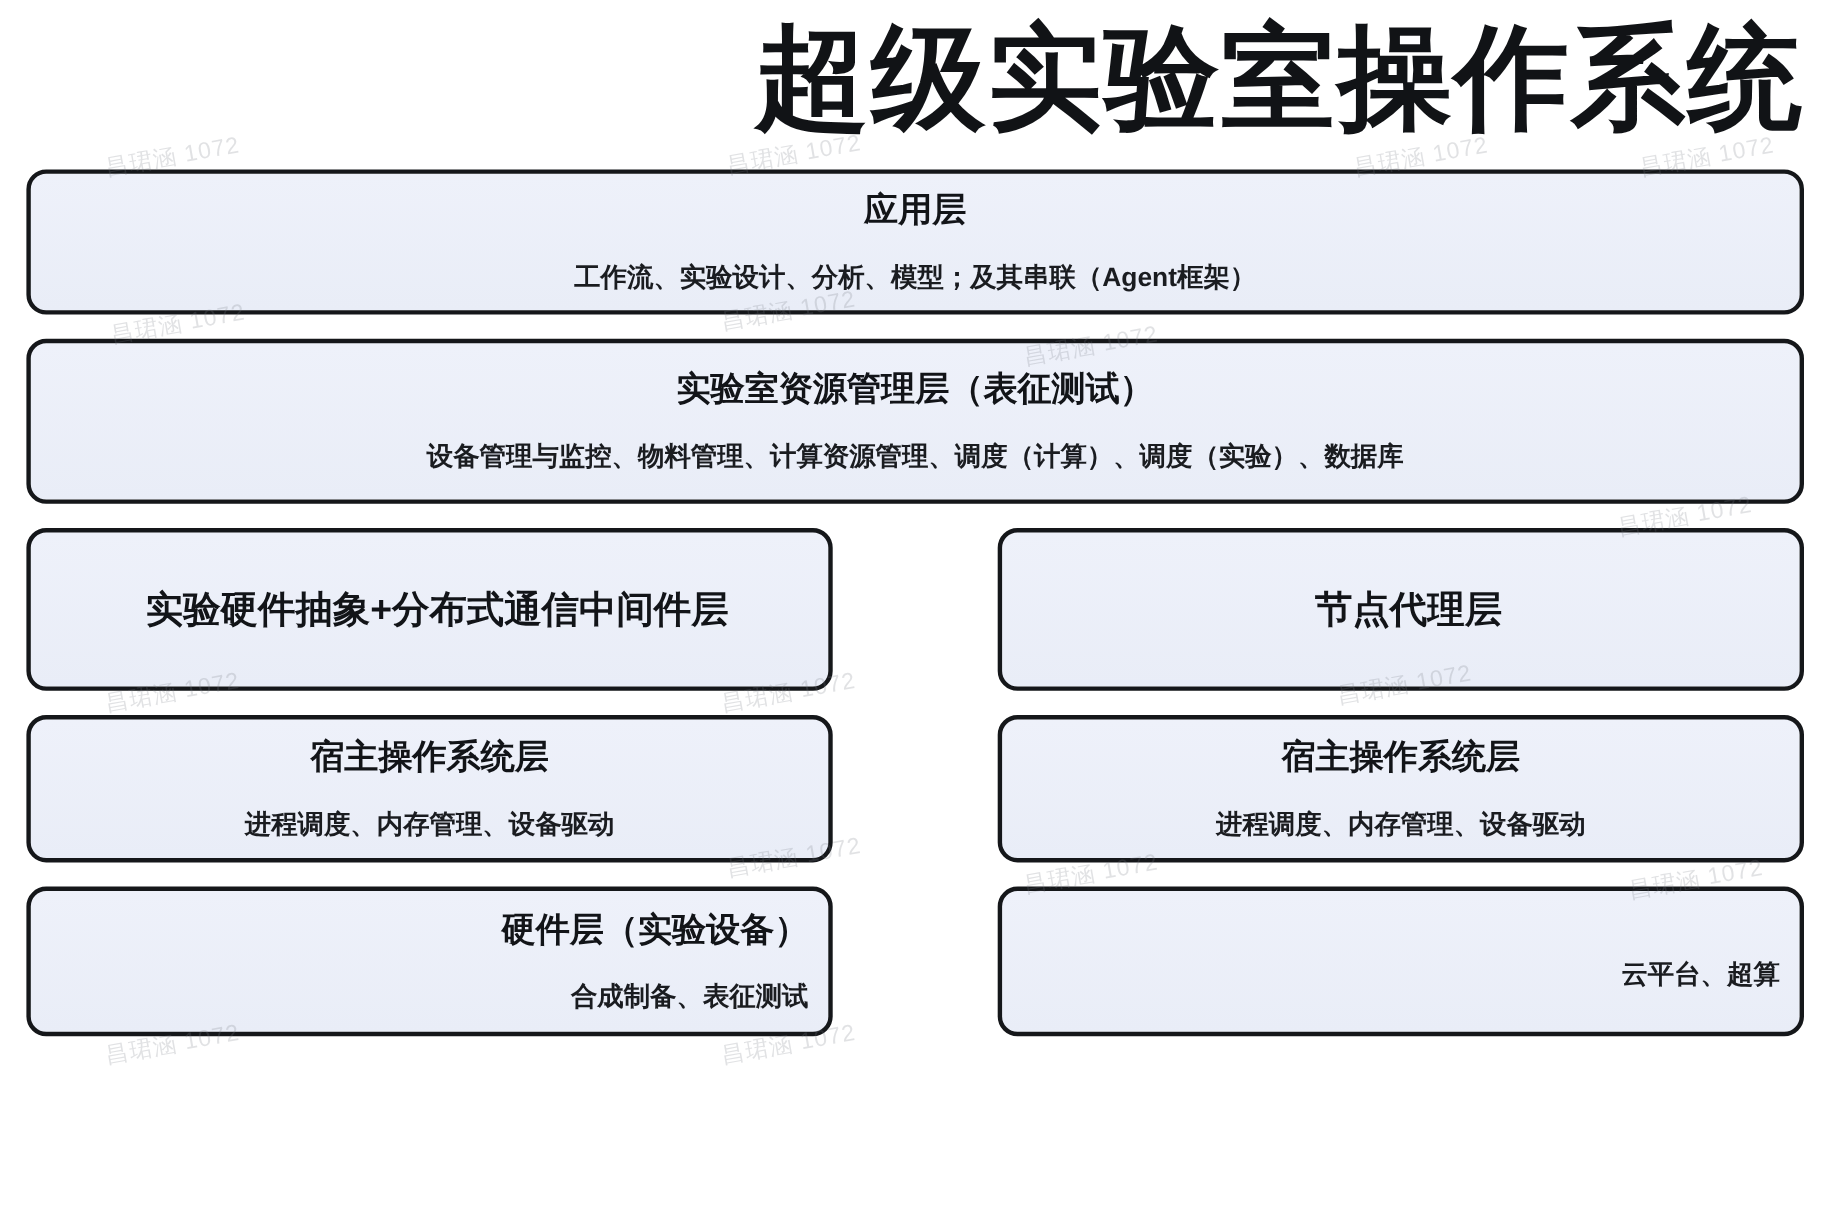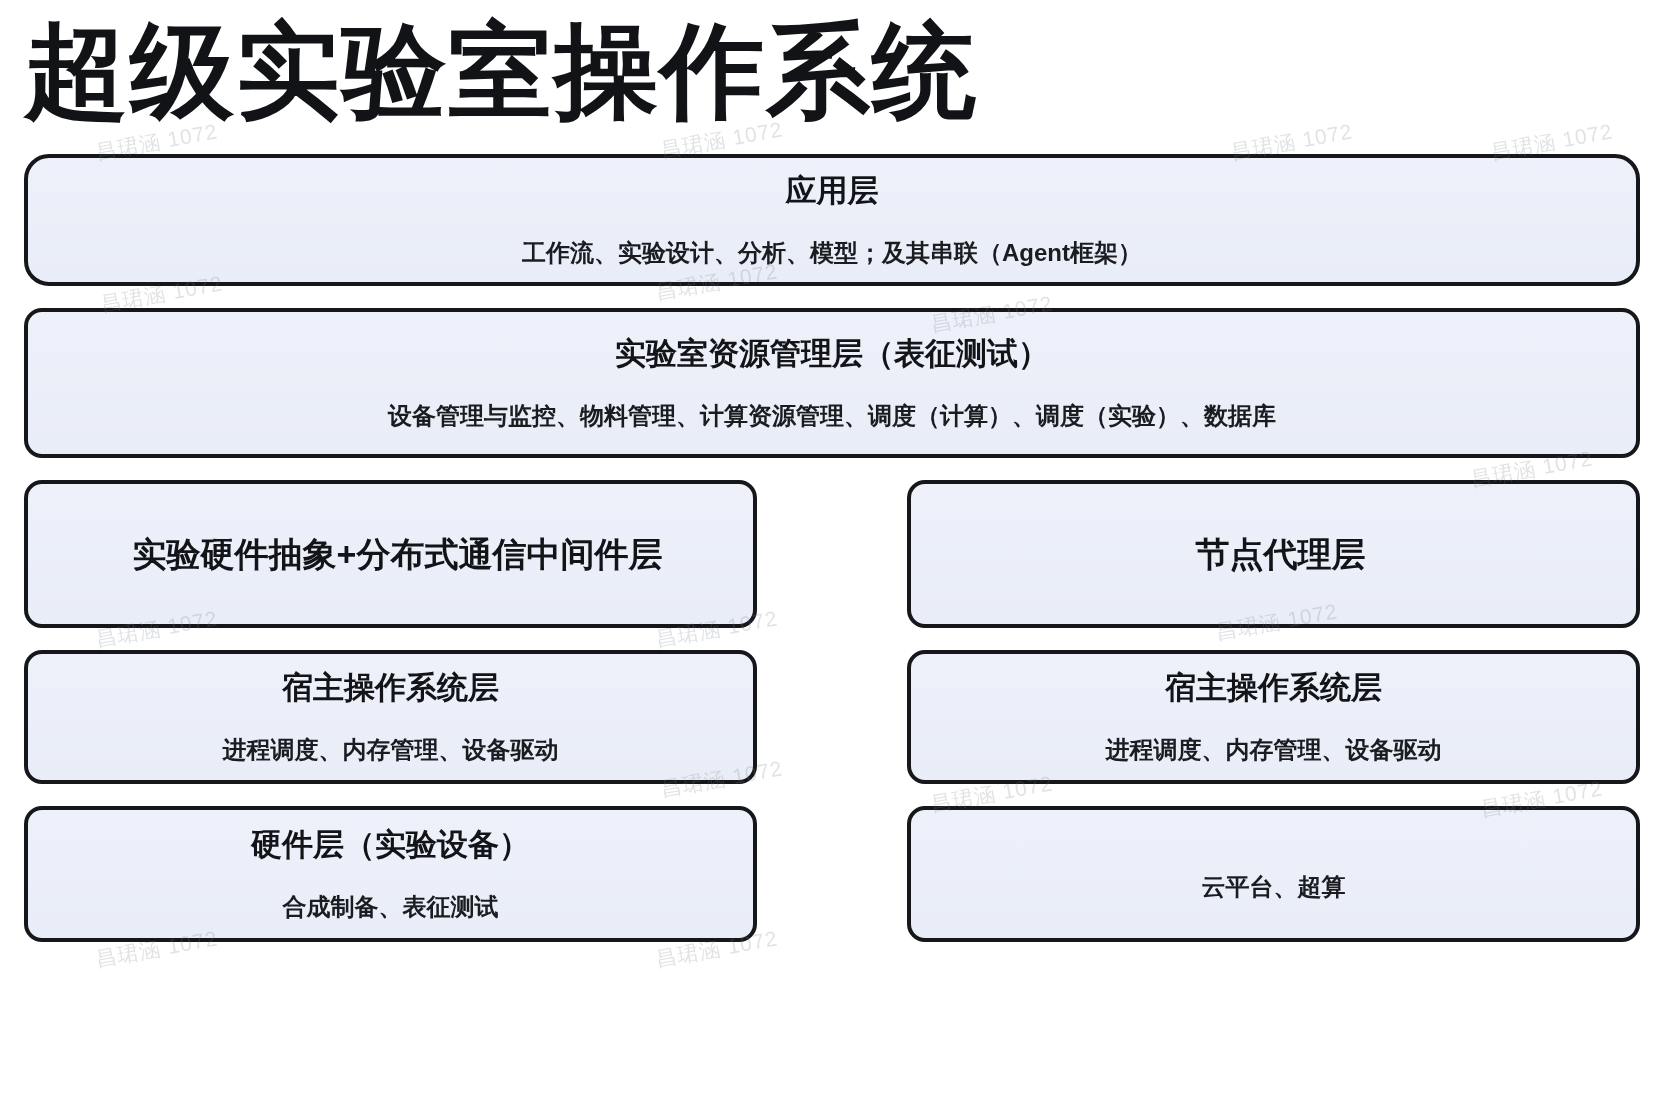--- a/index.html
+++ b/index.html
@@ -39,21 +39,21 @@
     z-index: 2;
     width: 1664px;
     height: 1120px;
     box-sizing: border-box;
     padding: 6px 24px 10px 24px;
     display: flex;
     flex-direction: column;
   }
 
   .title {
-    text-align: left;
+    text-align: right;
     font-size: 104px;
     line-height: 1.25;
     font-weight: bold;
     letter-spacing: 2px;
     color: #111316;
     margin: 0 0 18px 0;
     font-family: "Liberation Sans", sans-serif;
   }
 
   
@@ -87,25 +87,25 @@
   .row {
     display: flex;
     gap: 150px;
     margin-bottom: 22px;
   }
   .row.full > .box { width: 100%; }
   .col { flex: 1 1 0; display: flex; }
   .col > .box { width: 100%; }
 
   
-  .h-app     { height: 132px; border-radius: 25px; }
+  .h-app     { height: 132px; }
   .h-res     { height: 150px; }
   .h-mid     { height: 148px; justify-content: center; padding-left: 32px; }
   .h-host    { height: 134px; }
-  .h-hw      { height: 136px; }
+  .h-hw      { height: 136px; align-items: flex-end; }
 
   
   .h-mid .heading { font-size: 34px; }
 </style>
 </head>
 <body>
 
 <div class="watermarks">
   <div class="wm" style="left:95px;  top:128px;">昌珺涵 1072</div>
   <div class="wm" style="left:660px; top:126px;">昌珺涵 1072</div>

